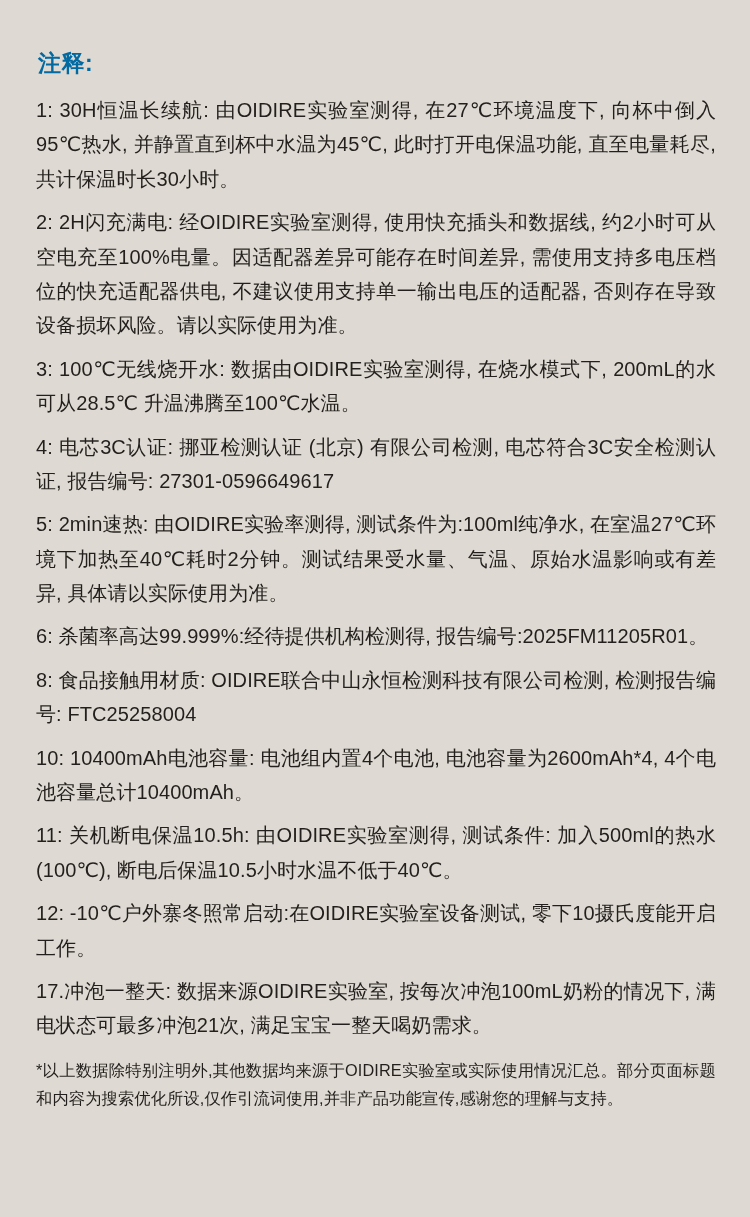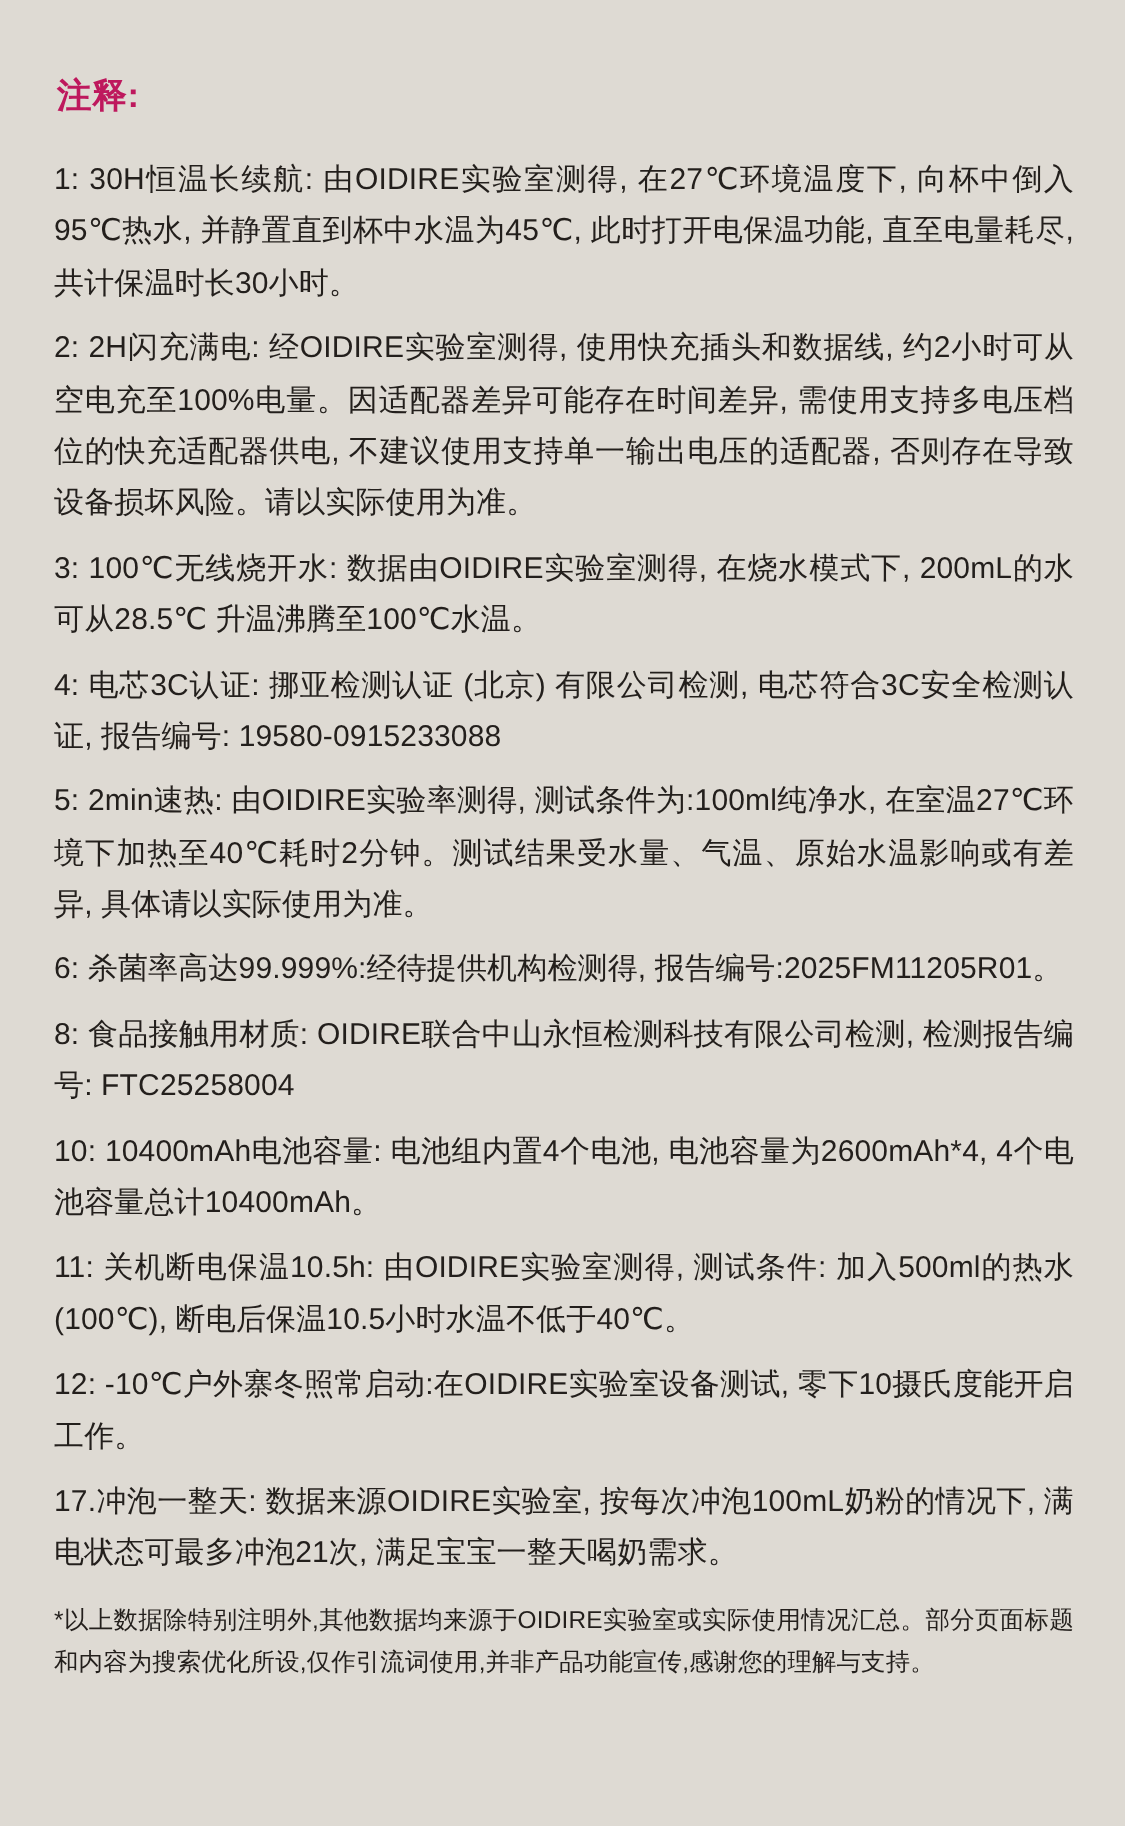--- a/index.html
+++ b/index.html
@@ -18,22 +18,22 @@
     position: relative;
     width: 750px;
     height: 1217px;
     box-sizing: border-box;
     padding: 48px 34px 0 36px;
   }
   .doc-title {
     font-size: 23px;
     font-weight: bold;
     letter-spacing: 0.5px;
-    margin: 0 0 24px 2px;
-    color: #be185d;
+    margin: 0 0 14px 2px;
+    color: #0369a1;
   }
   .note {
     font-size: 20px;
     line-height: 1.72;
     margin: 0 0 9px 0;
     text-align: justify;
     text-justify: inter-ideograph;
     color: #231f1c;
     letter-spacing: 0.1px;
   }
@@ -52,21 +52,21 @@
 </style>
 </head>
 <body>
 
 <div class="page">
   <h1 class="doc-title">注释:</h1>
 
   <p class="note">1: 30H恒温长续航: 由OIDIRE实验室测得, 在27℃环境温度下, 向杯中倒入95℃热水, 并静置直到杯中水温为45℃, 此时打开电保温功能, 直至电量耗尽, 共计保温时长30小时。</p>
   <p class="note">2: 2H闪充满电: 经OIDIRE实验室测得, 使用快充插头和数据线, 约2小时可从空电充至100%电量。因适配器差异可能存在时间差异, 需使用支持多电压档位的快充适配器供电, 不建议使用支持单一输出电压的适配器, 否则存在导致设备损坏风险。请以实际使用为准。</p>
   <p class="note">3: 100℃无线烧开水: 数据由OIDIRE实验室测得, 在烧水模式下, 200mL的水可从28.5℃ 升温沸腾至100℃水温。</p>
-  <p class="note">4: 电芯3C认证: 挪亚检测认证 (北京) 有限公司检测, 电芯符合3C安全检测认证, 报告编号: 19580-0915233088</p>
+  <p class="note">4: 电芯3C认证: 挪亚检测认证 (北京) 有限公司检测, 电芯符合3C安全检测认证, 报告编号: 27301-0596649617</p>
   <p class="note">5: 2min速热: 由OIDIRE实验率测得, 测试条件为:100ml纯净水, 在室温27℃环境下加热至40℃耗时2分钟。测试结果受水量、气温、原始水温影响或有差异, 具体请以实际使用为准。</p>
   <p class="note">6: 杀菌率高达99.999%:经待提供机构检测得, 报告编号:2025FM11205R01。</p>
   <p class="note">8: 食品接触用材质: OIDIRE联合中山永恒检测科技有限公司检测, 检测报告编号: FTC25258004</p>
   <p class="note">10: 10400mAh电池容量: 电池组内置4个电池, 电池容量为2600mAh*4, 4个电池容量总计10400mAh。</p>
   <p class="note">11: 关机断电保温10.5h: 由OIDIRE实验室测得, 测试条件: 加入500ml的热水(100℃), 断电后保温10.5小时水温不低于40℃。</p>
   <p class="note">12: -10℃户外寨冬照常启动:在OIDIRE实验室设备测试, 零下10摄氏度能开启工作。</p>
   <p class="note">17.冲泡一整天: 数据来源OIDIRE实验室, 按每次冲泡100mL奶粉的情况下, 满电状态可最多冲泡21次, 满足宝宝一整天喝奶需求。</p>
 
   <p class="footer-note">*以上数据除特别注明外,其他数据均来源于OIDIRE实验室或实际使用情况汇总。部分页面标题和内容为搜索优化所设,仅作引流词使用,并非产品功能宣传,感谢您的理解与支持。</p>
 </div>

